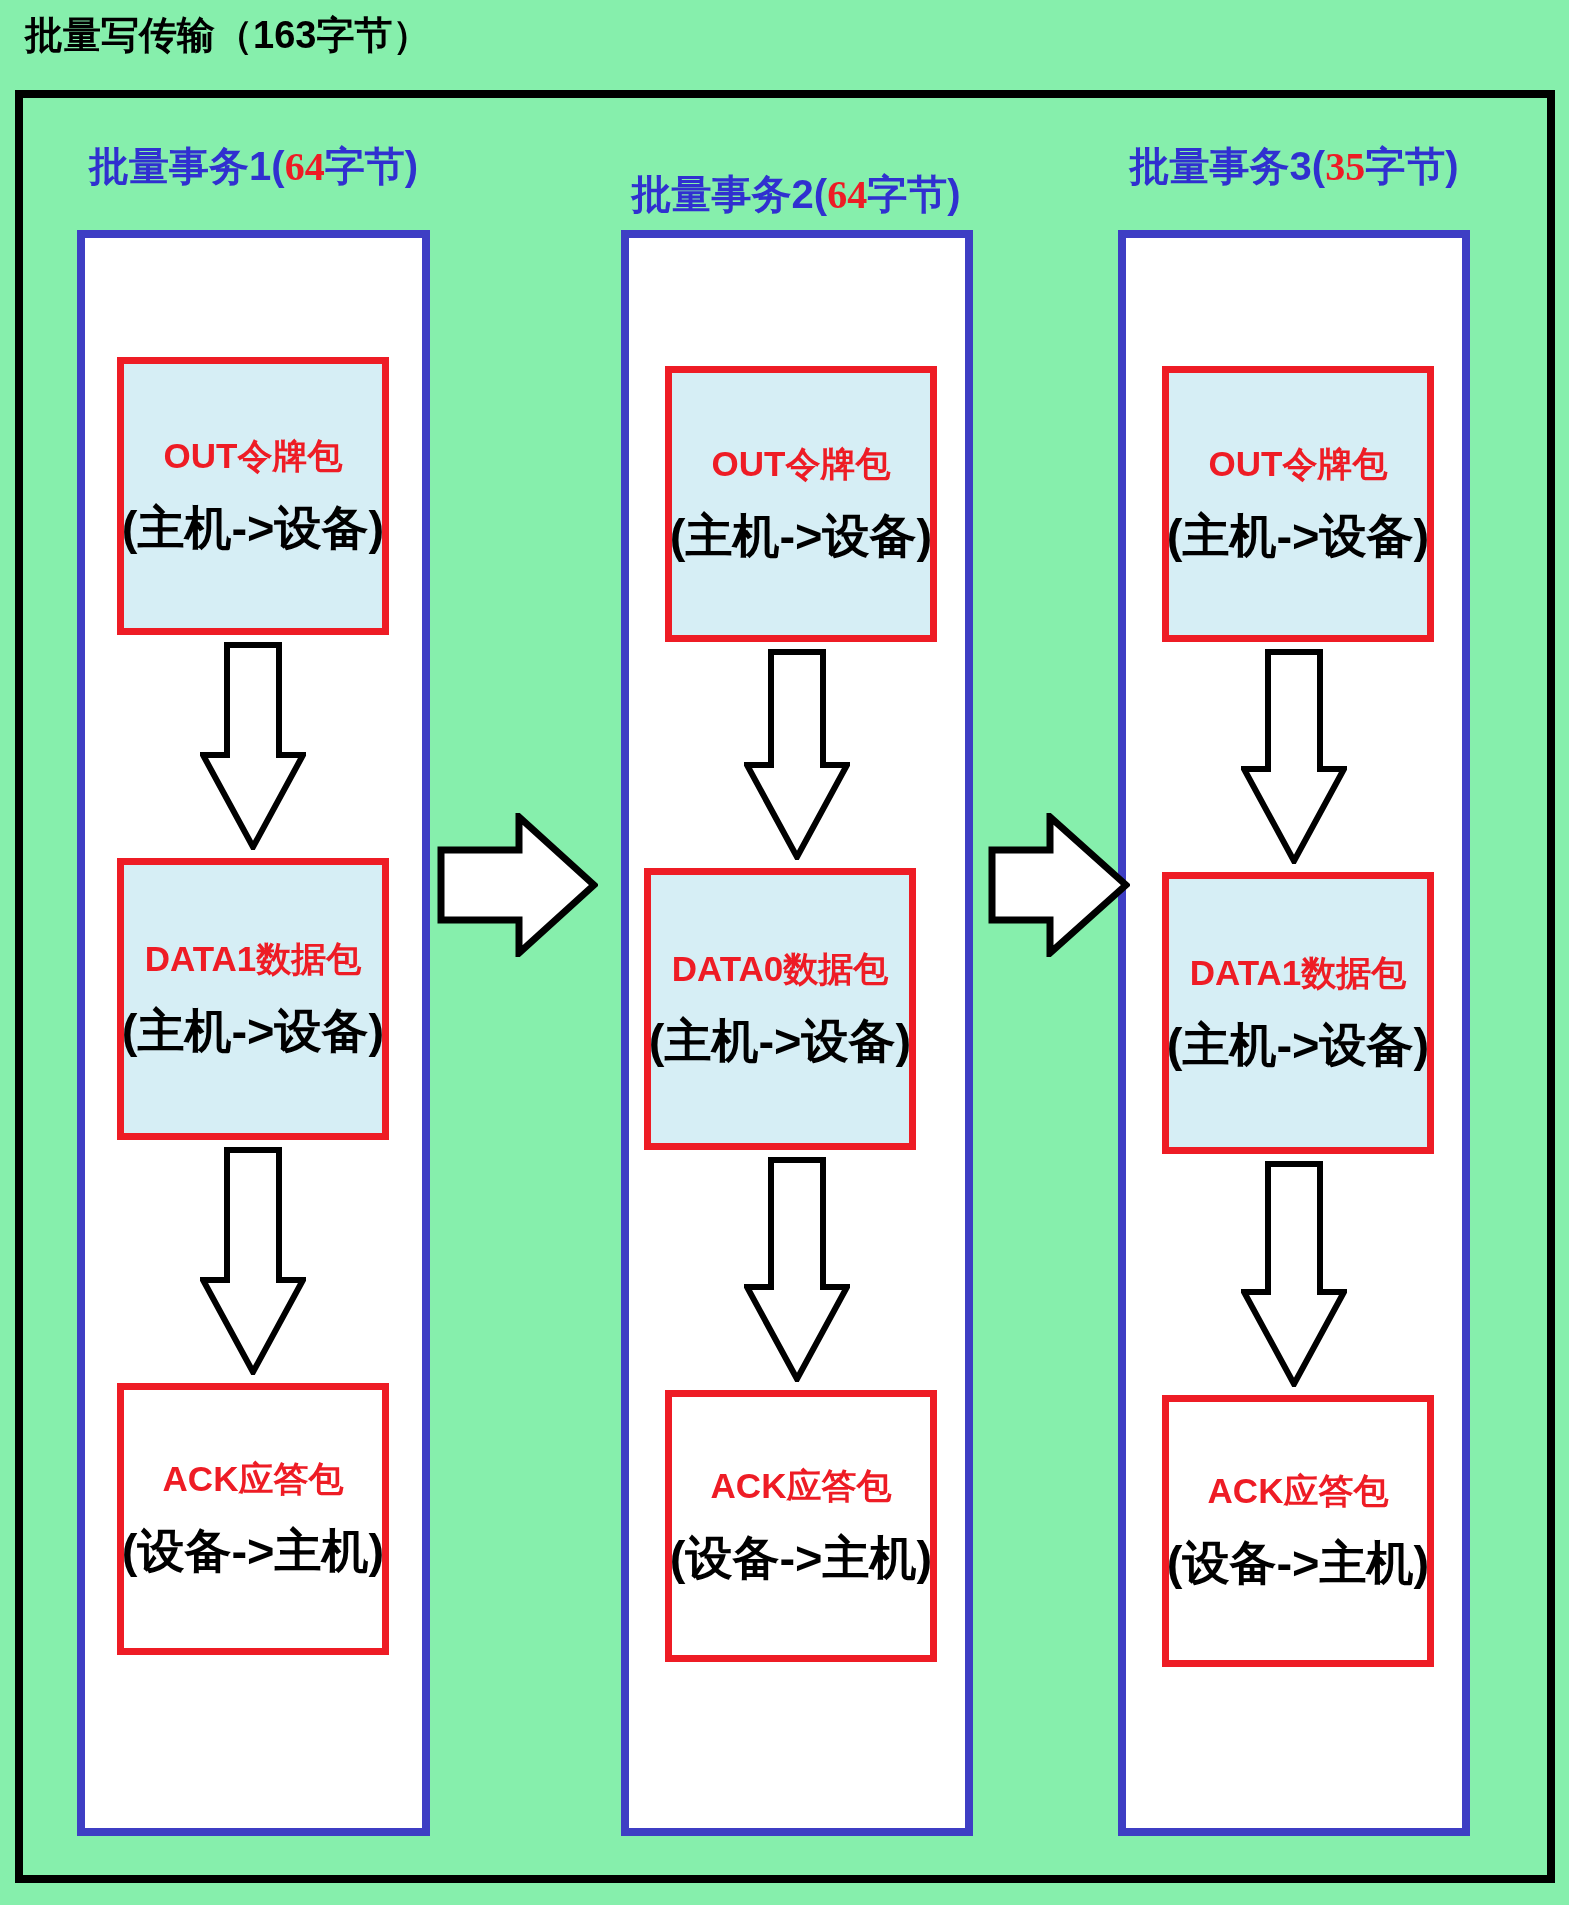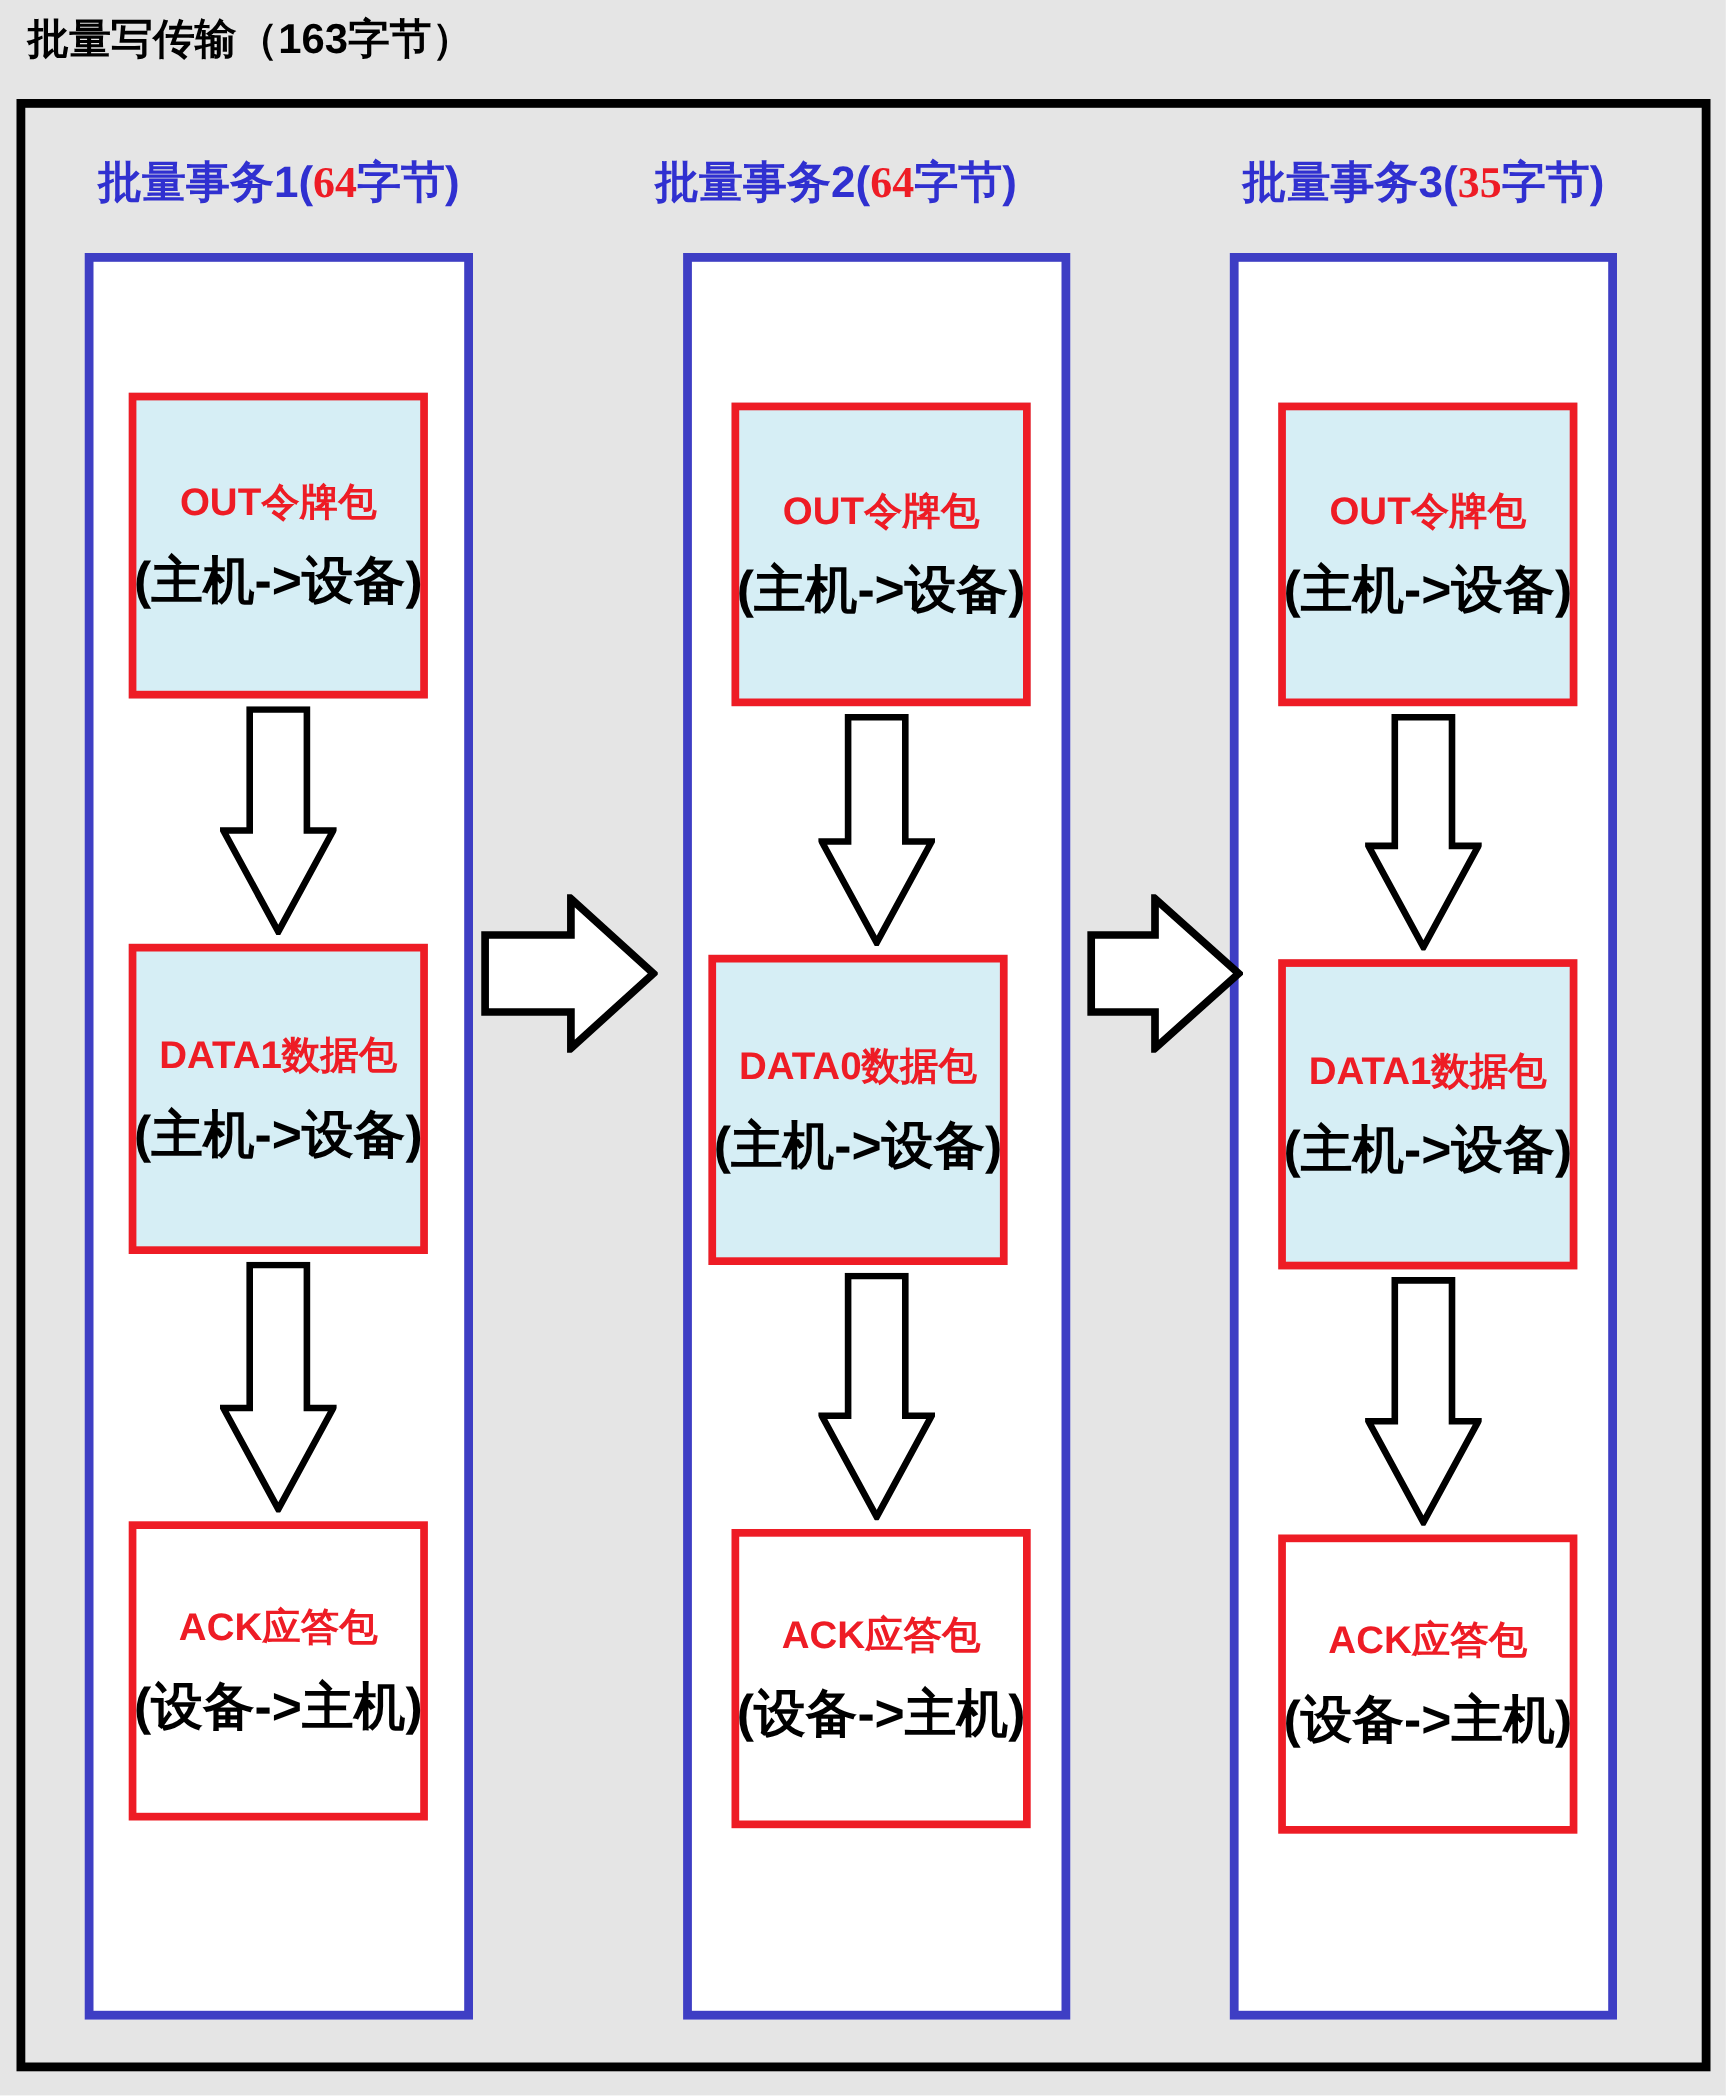--- a/index.html
+++ b/index.html
@@ -1,24 +1,24 @@
 <!DOCTYPE html>
 <html><head>
 <meta charset="utf-8">
 <style>
   html,body{margin:0;padding:0;background:#fff;}
-  .canvas{position:relative;width:1569px;height:1905px;background:#e5e5e5;
+  .canvas{position:relative;width:1569px;height:1905px;background:#86efac;
           font-family:"Liberation Sans","DejaVu Sans",sans-serif;overflow:hidden;}
   .title{position:absolute;left:25px;top:10px;font-size:38px;font-weight:bold;color:#000;white-space:nowrap;}
   .frame{position:absolute;left:15px;top:90px;width:1540px;height:1793px;border:8px solid #000;box-sizing:border-box;}
   .col-header{position:absolute;top:140px;height:52px;line-height:52px;text-align:center;
               font-size:40px;font-weight:bold;color:#3030D0;white-space:nowrap;}
   .col-header .bytes{color:#EE1C25;font-family:Liberation Serif, serif;}
   .hdr1{left:77px;width:353px;}
-  .hdr2{left:584px;width:352px;}
+  .hdr2{left:620px;width:352px;margin-top:28px;}
   .hdr3{left:1118px;width:352px;}
   .column{position:absolute;top:230px;height:1606px;border:8px solid #3E3EC4;box-sizing:border-box;background:#fff;}
   .col1{left:77px;width:353px;}
   .col2{left:621px;width:352px;}
   .col3{left:1118px;width:352px;}
   .pbox{position:absolute;width:272px;border:7px solid #EE1C25;box-sizing:border-box;
         display:flex;flex-direction:column;align-items:center;justify-content:center;
         gap:17px;text-align:center;background:#fff;}
   .pbox.fill{background:#D6EEF5;}
   .ptitle{font-size:35px;font-weight:bold;color:#EE1C25;white-space:nowrap;}

